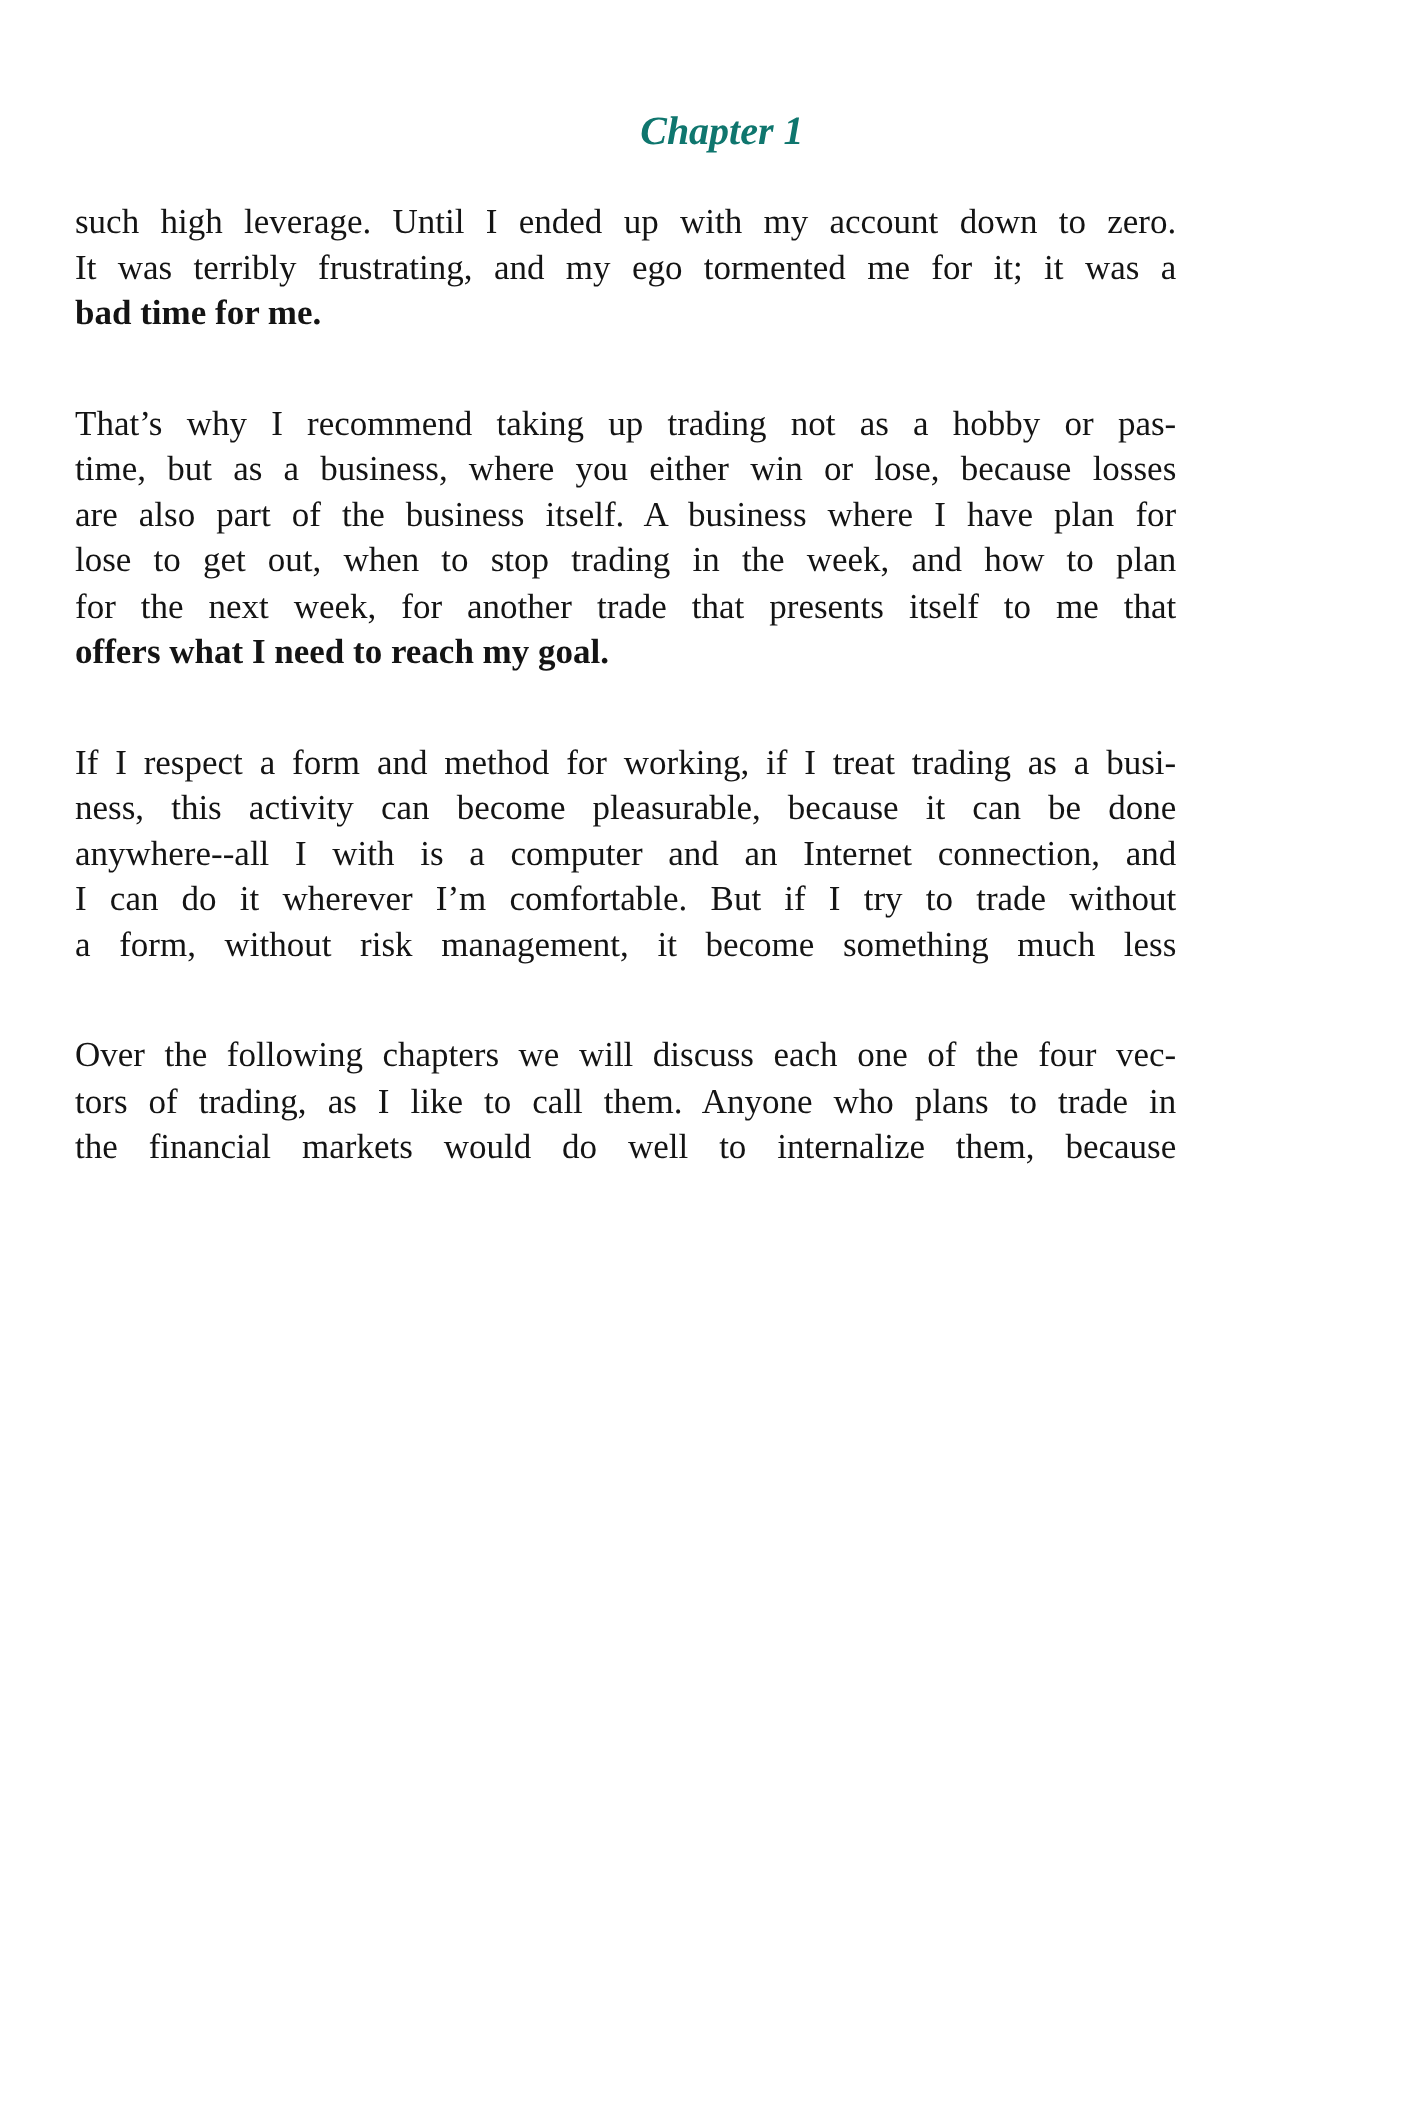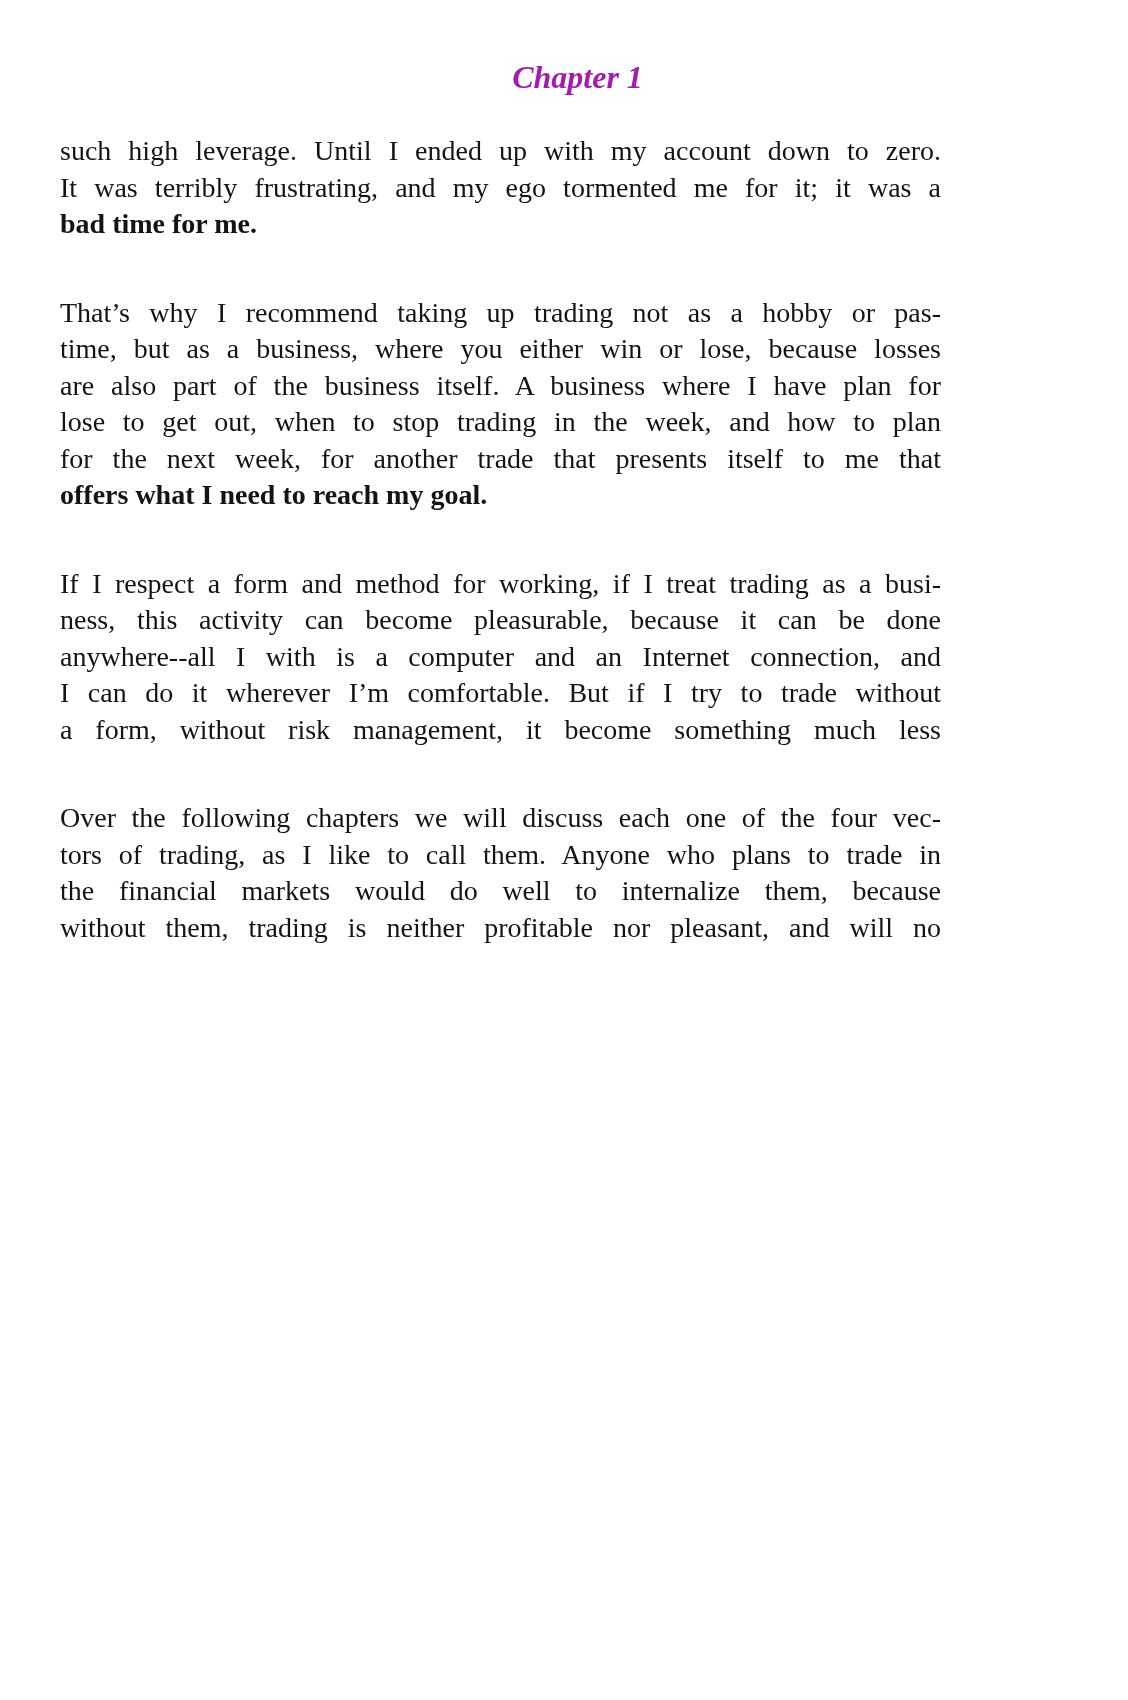--- a/index.html
+++ b/index.html
@@ -11,29 +11,29 @@
     position: relative;
     width: 1128px;
     height: 1700px;
     margin: 0 auto;
     background: #ffffff;
     font-family: "Liberation Serif", "DejaVu Serif", serif;
     color: #141414;
     overflow: hidden;
   }
   .chapter-header {
-    padding-top: 57px;
+    padding-top: 84px;
     width: 881px;
     margin-left: 137px;
     text-align: center;
     font-size: 32px;
     line-height: 40px;
     font-weight: bold;
     font-style: italic;
-    color: #a21caf;
+    color: #0f766e;
   }
   .body-text {
     margin-top: 36px;
     margin-left: 60px;
     width: 881px;
     font-size: 28px;
     line-height: 36.5px;
   }
   .paragraph {
     margin: 0 0 52px 0;
@@ -80,18 +80,17 @@
         <div class="line">If I respect a form and method for working, if I treat trading as a busi-</div>
         <div class="line">ness, this activity can become pleasurable, because it can be done</div>
         <div class="line">anywhere--all I with is a computer and an Internet connection, and</div>
         <div class="line">I can do it wherever I’m comfortable.  But if I try to trade without</div>
         <div class="line">a form, without risk management, it become something much less</div>
       </div>
       <div class="paragraph">
         <div class="line">Over the following chapters we will discuss each one of the four vec-</div>
         <div class="line">tors of trading, as I like to call them. Anyone who plans to trade in</div>
         <div class="line">the financial markets would do well to internalize them, because</div>
-        <div class="line">without them, trading is neither profitable nor pleasant, and will no</div>
       </div>
     </div>
 
   <div class="page-number">12</div>
 </div>
 
 </body></html>

